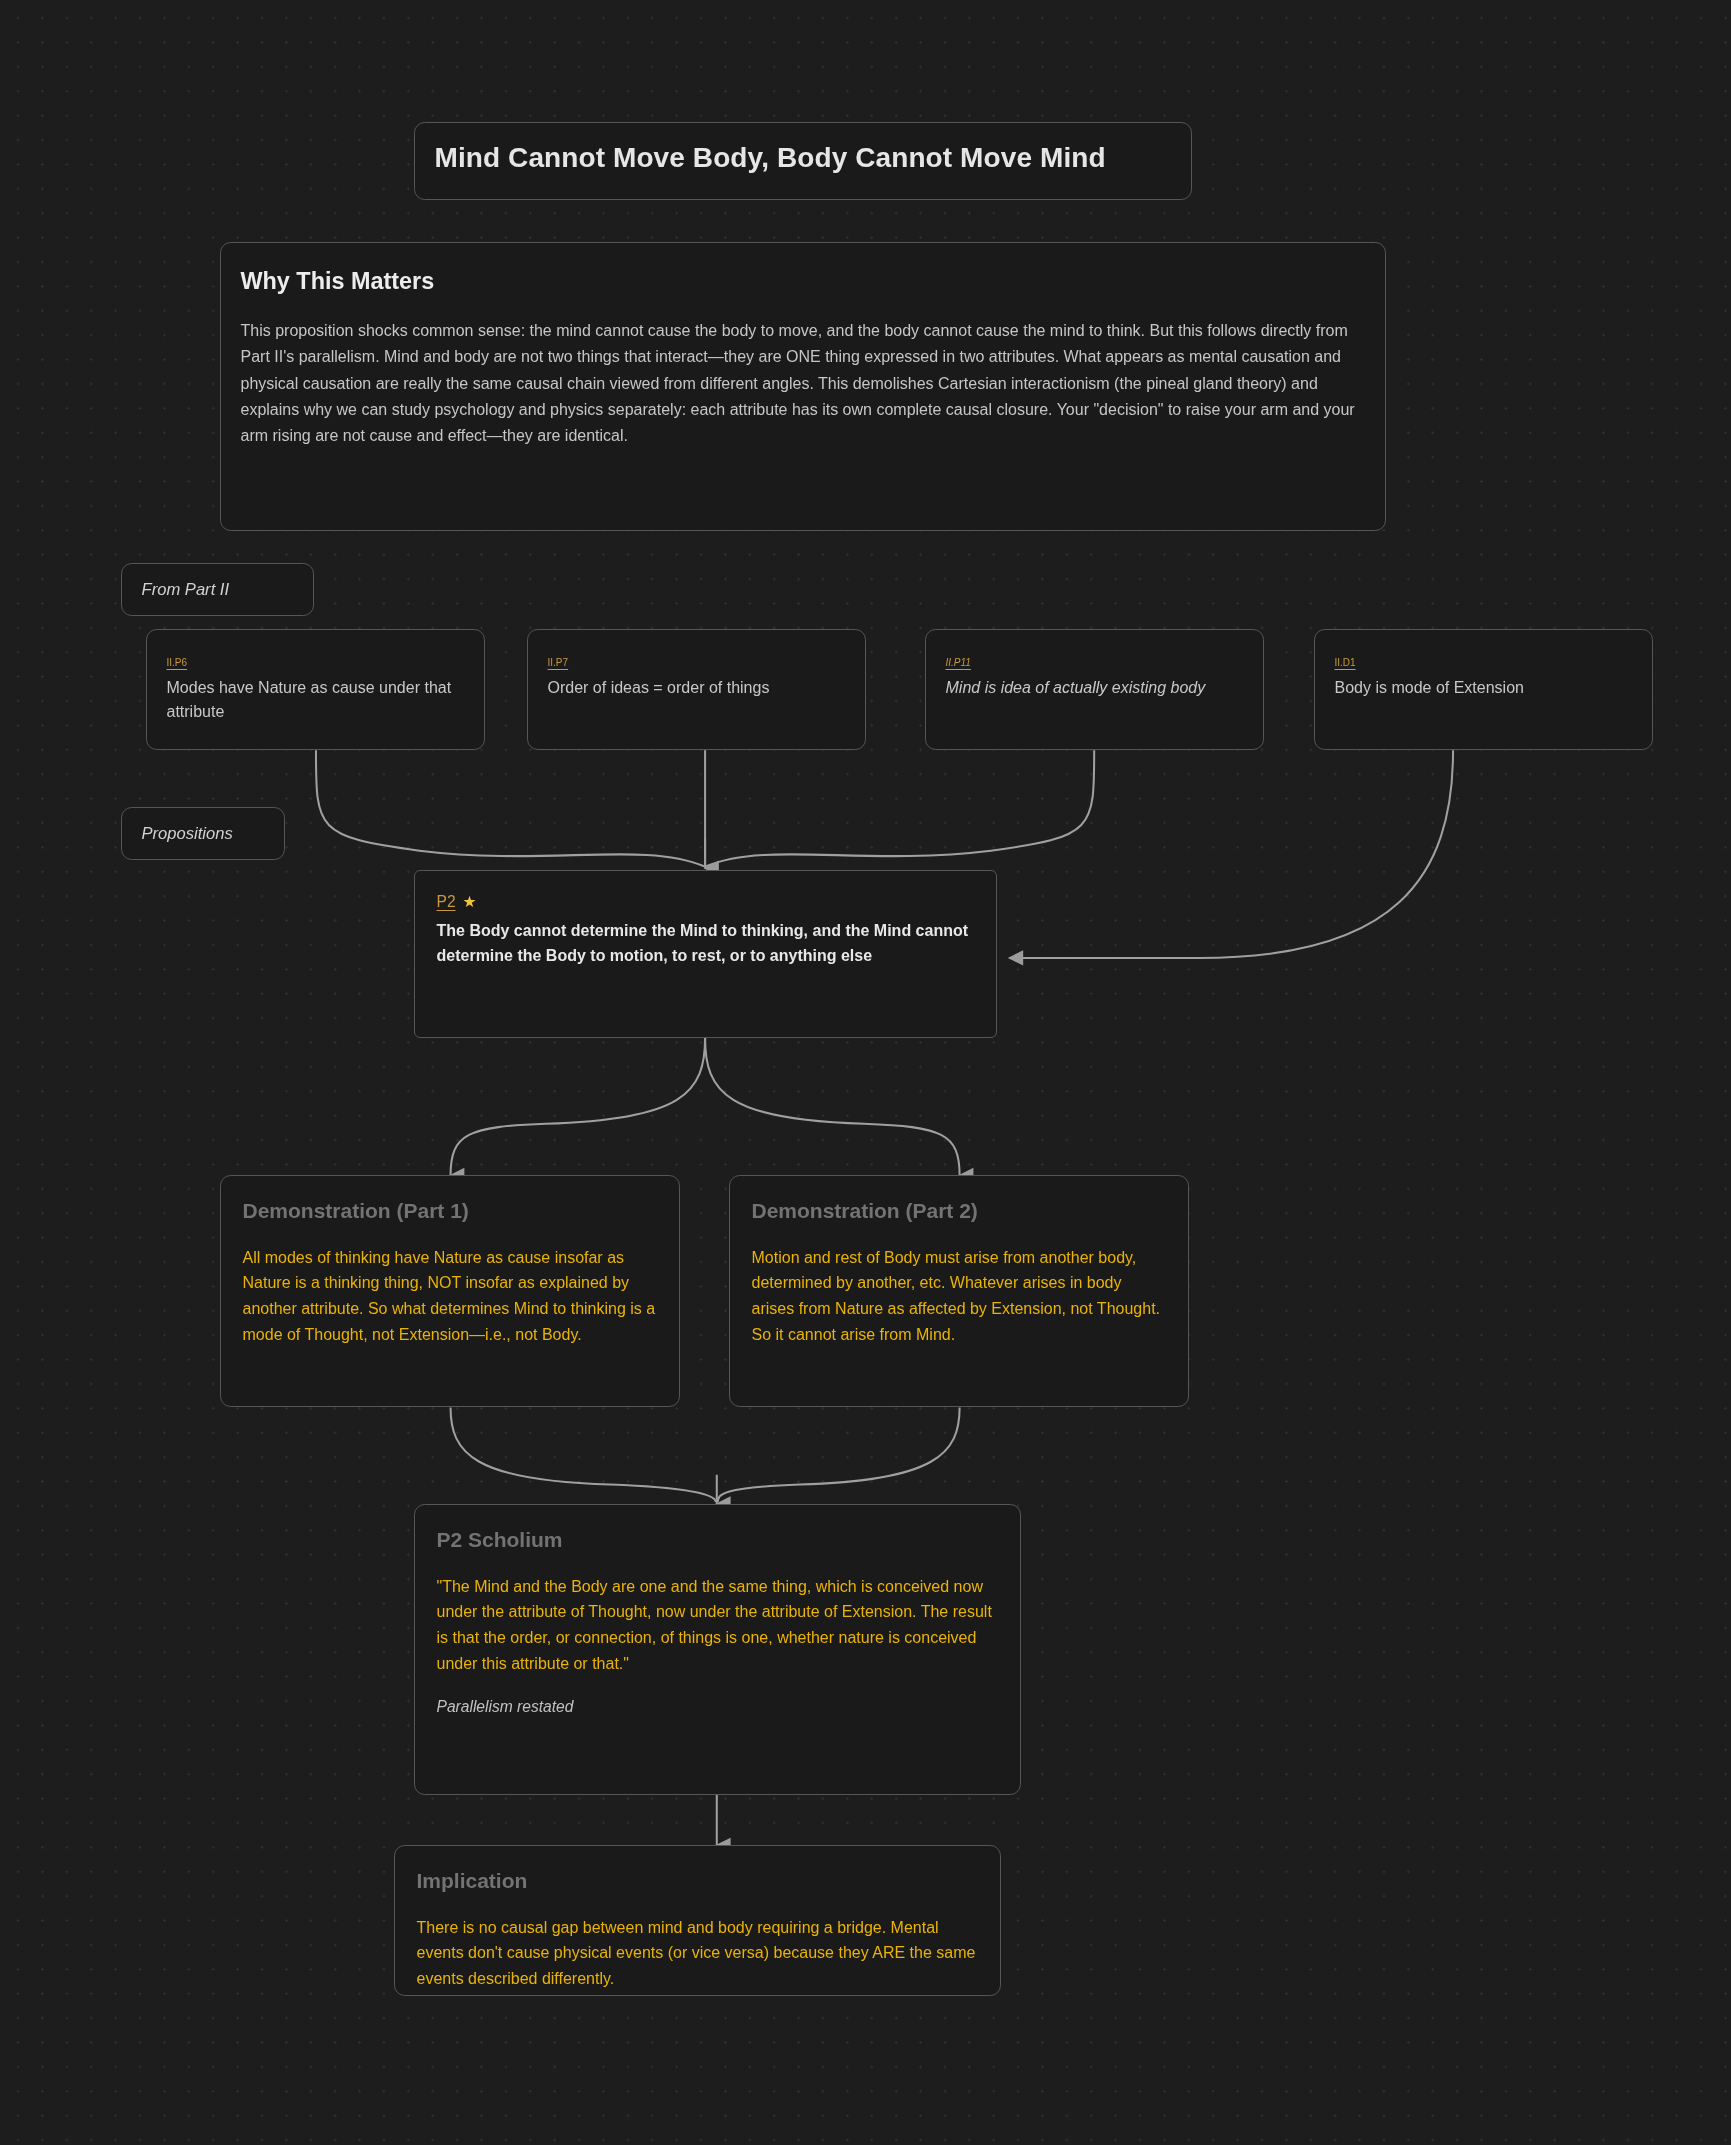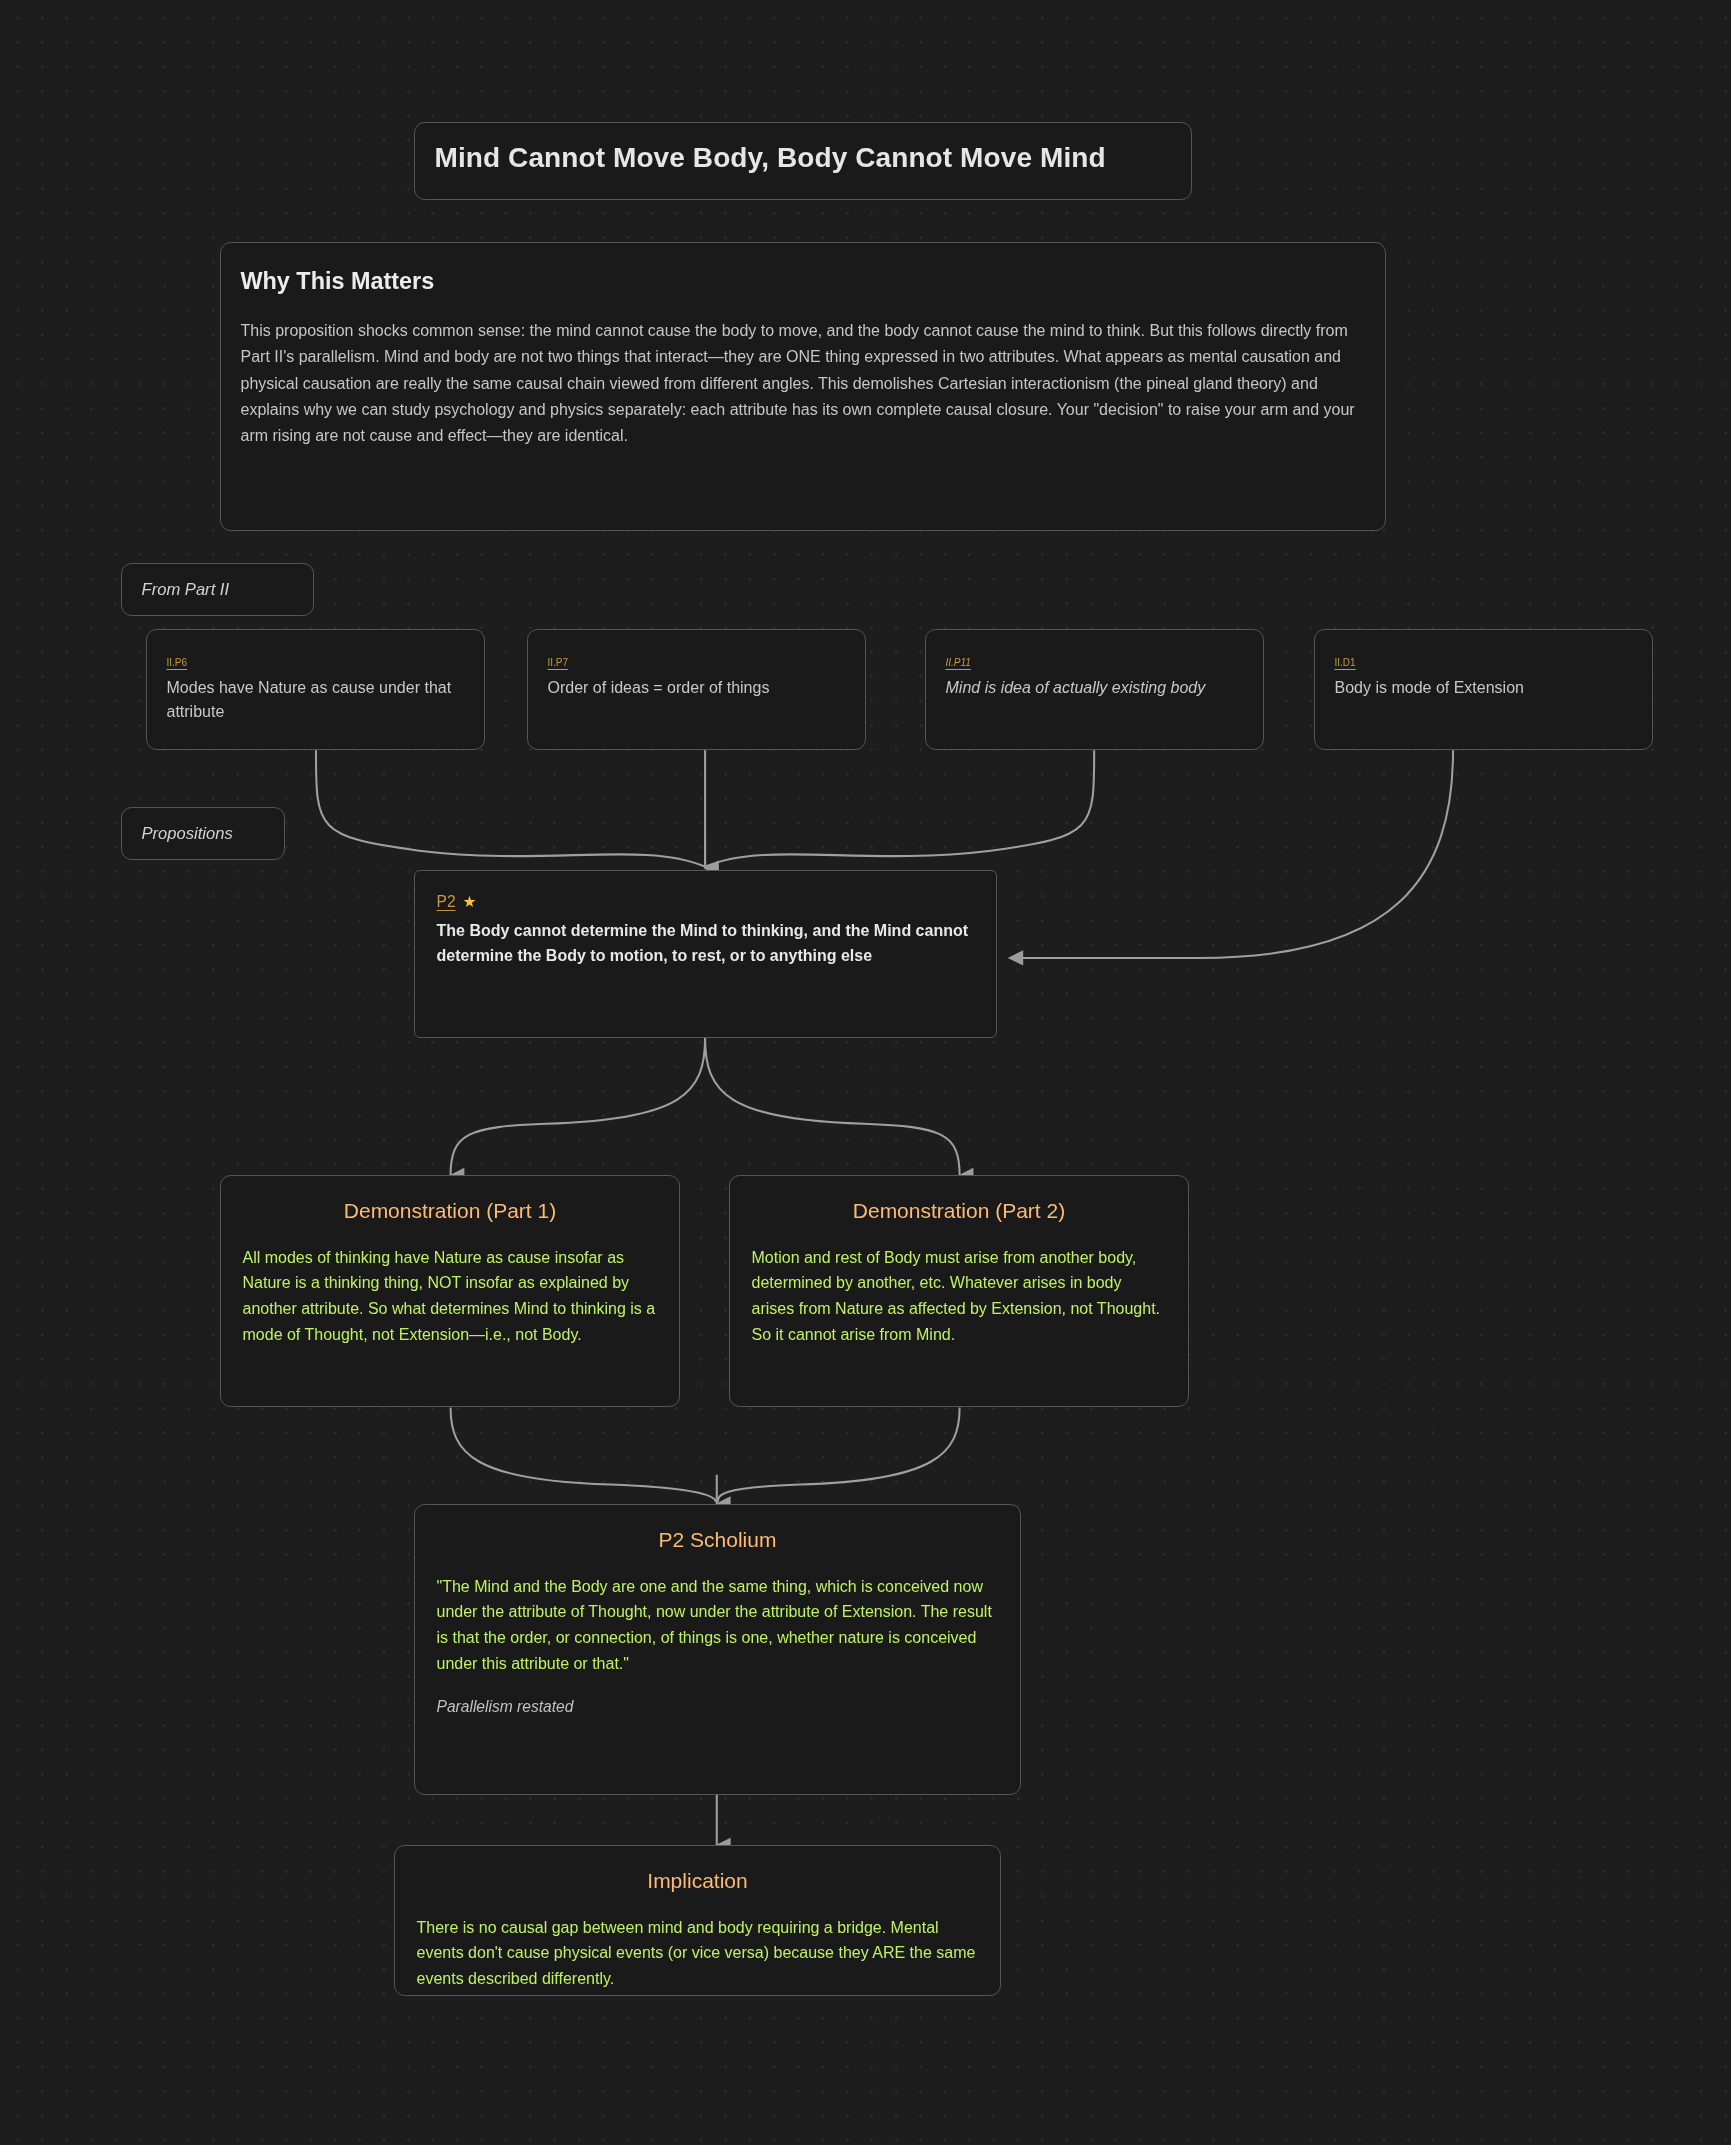--- a/index.html
+++ b/index.html
@@ -125,28 +125,27 @@
     font-size: 16px;
     font-weight: bold;
     line-height: 1.52;
   }
 
   
   .card {
     padding: 23.4px 21.5px 25px 21.5px;
   }
   .card-heading {
-    color: #fdba74;
+    color: #737373;
     font-size: 21px;
-    font-weight: normal;
+    font-weight: bold;
     margin-bottom: 21.5px;
-    text-align: center;
   }
   .card-body {
-    color: #bef264;
+    color: #eab308;
     font-size: 16px;
     line-height: 1.6;
   }
   .card-note {
     color: #c2c2c2;
     font-size: 15.6px;
     font-style: italic;
     margin-top: 21.5px;
   }
 </style>

